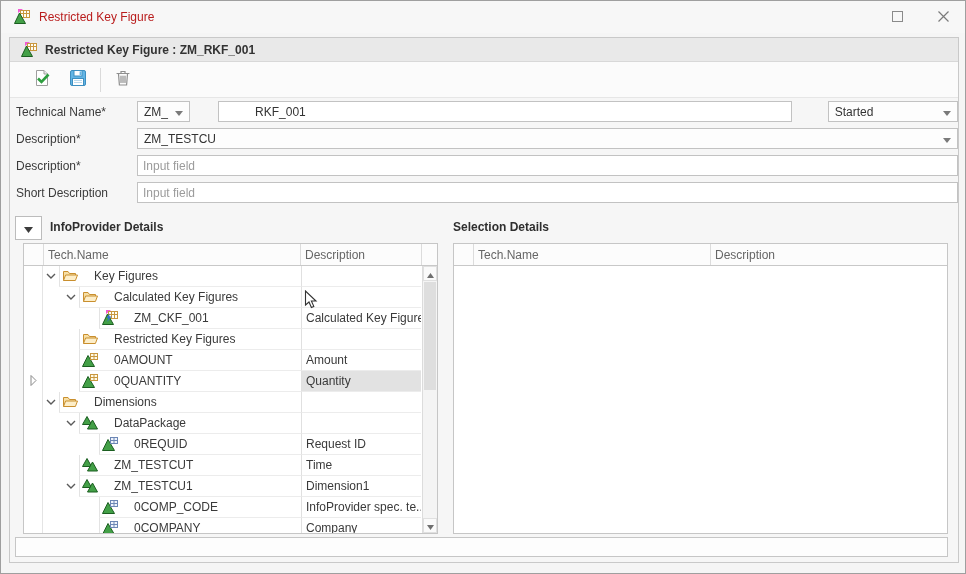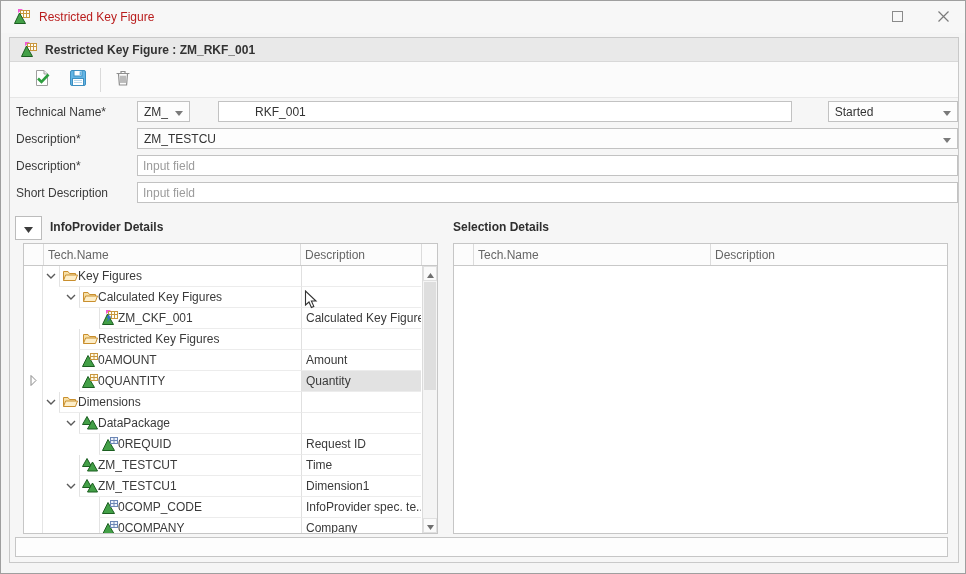--- a/index.html
+++ b/index.html
@@ -93,21 +93,21 @@
   .hsb { flex: 1; border-right: none; border-left: 1px solid #dcdcdc; }
   .tbody { position: relative; height: 267px; overflow: hidden; }
   .rows { position: absolute; inset: 0; }
   
   .trow { position: relative; height: 21px; display: flex; align-items: stretch; }
   .gutter { flex: 0 0 19px; border-right: 1px solid #e4e4e4; display: flex; align-items: center; justify-content: center; }
   .indent { flex: 0 0 auto; }
   .chev { flex: 0 0 16px; display: flex; align-items: center; justify-content: center; }
   .ncell {
     flex: 1; margin-right: 136px; border-left: 1px solid #e3e3e3; border-bottom: 1px solid #ececec;
-    display: flex; align-items: center; gap: 0; padding-left: 2px; overflow: hidden; white-space: nowrap;
+    display: flex; align-items: center; gap: 16px; padding-left: 2px; overflow: hidden; white-space: nowrap;
   }
   .ticon { width: 16px; height: 16px; flex: 0 0 16px; }
   .ntext { color: #3a3a3a; }
   .dcell {
     position: absolute; left: 277px; right: 16px; top: 0; bottom: 0;
     border-left: 1px solid #e0e0e0; border-bottom: 1px solid #ececec;
     display: flex; align-items: center; padding-left: 4px; overflow: hidden; white-space: nowrap;
   }
   .dcell.sel { background: #e2e2e2; }
   

